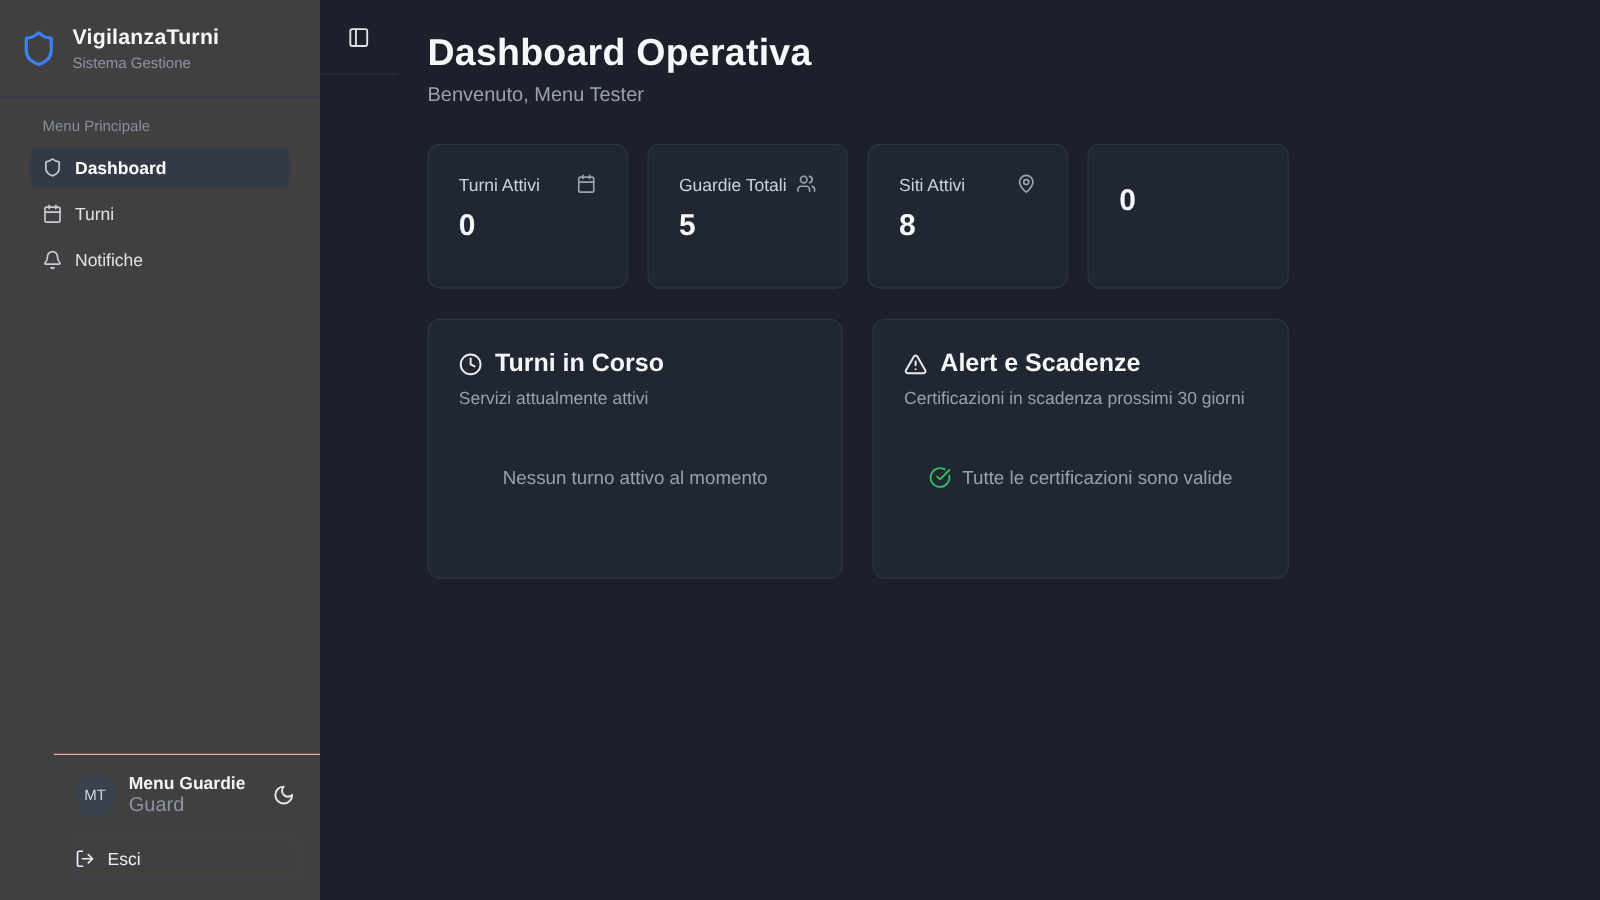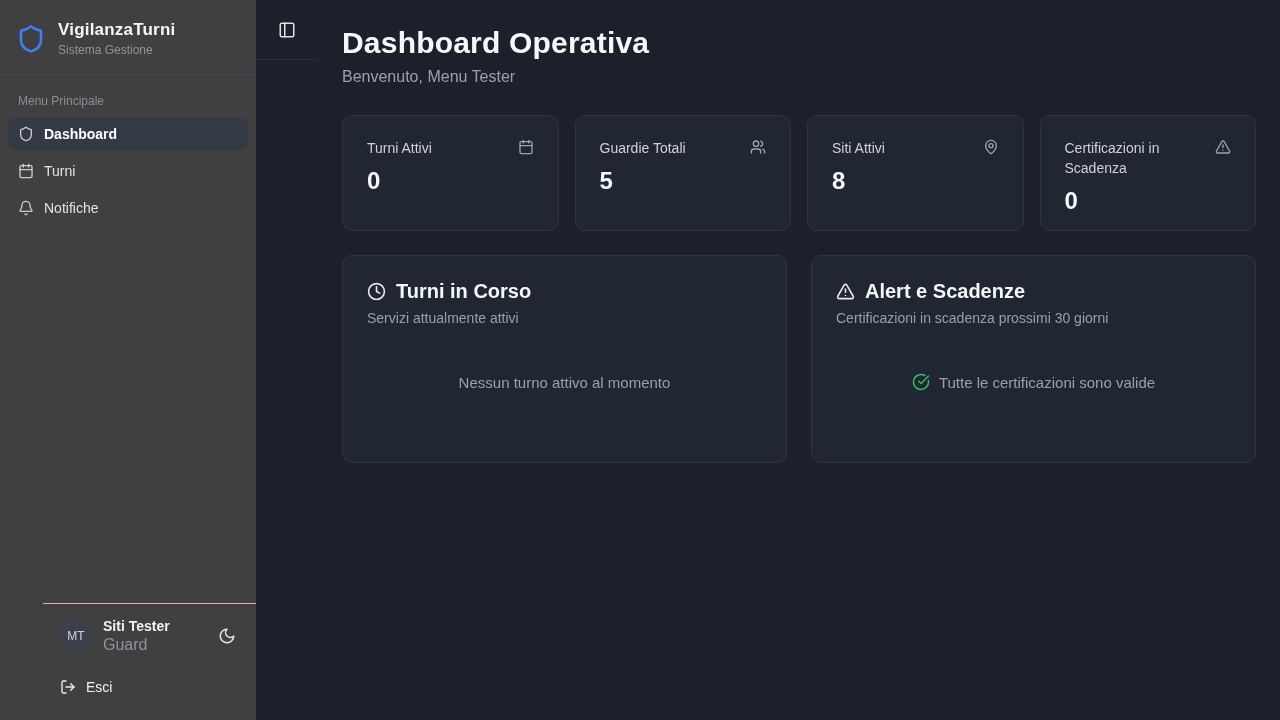--- a/index.html
+++ b/index.html
@@ -19,21 +19,21 @@
     display:flex; flex-direction:column;
   }
   .app-header {
     display:flex; align-items:center; gap:12px;
     padding:20px 16px; border-bottom:1px solid #333945;
   }
   .app-logo { color:#3b82f6; }
   .app-name { font-size:17px; font-weight:bold; color:#f4f6f8; letter-spacing:.2px; }
   .app-sub { font-size:12px; color:#8d94a0; margin-top:3px; }
 
-  .menu { flex:1; padding:10px 8px; }
+  .menu { flex:1; padding:10px 24px; }
   .menu-label { font-size:12px; color:#878e9a; padding:6px 10px 10px; }
   .menu-item {
     display:flex; align-items:center; gap:10px;
     height:32px; padding:0 10px; border-radius:7px;
     font-size:14px; color:#dfe2e7; cursor:pointer; margin-bottom:5px;
   }
   .menu-item.active { background:#343a45; color:#ffffff; font-weight:bold; }
   .menu-item .mi-icon { color:#c8cdd5; }
 
   .sidebar-footer { border-top:1px solid #fca5a5; padding:14px 16px 16px;margin-left:43px; }
@@ -146,21 +146,21 @@
           </svg>
       </span>
       <span>Notifiche</span>
     </div>
   </nav>
 
   <div class="sidebar-footer">
     <div class="user-row">
       <div class="avatar">MT</div>
       <div>
-        <div class="user-name">Siti Tester</div>
+        <div class="user-name">Menu Guardie</div>
         <div class="user-role">Guard</div>
       </div>
       <button class="theme-btn">
         <span>
           <svg width="18" height="18" viewBox="0 0 24 24" fill="none" stroke="currentColor" stroke-width="2" stroke-linecap="round" stroke-linejoin="round">
               <path d="M12 3a6 6 0 0 0 9 9 9 9 0 1 1-9-9Z"></path>
             </svg>
         </span>
       </button>
     </div>
@@ -231,30 +231,20 @@
             <svg width="16" height="16" viewBox="0 0 24 24" fill="none" stroke="currentColor" stroke-width="2" stroke-linecap="round" stroke-linejoin="round">
                 <path d="M20 10c0 4.993-5.539 10.193-7.399 11.799a1 1 0 0 1-1.202 0C9.539 20.193 4 14.993 4 10a8 8 0 0 1 16 0"></path>
                 <circle cx="12" cy="10" r="3"></circle>
               </svg>
           </span>
         </div>
         <div class="stat-value">8</div>
       </div>
 
       <div class="stat-card">
-        <div class="stat-head">
-          <span class="stat-label">Certificazioni in Scadenza</span>
-          <span class="stat-icon">
-            <svg width="16" height="16" viewBox="0 0 24 24" fill="none" stroke="currentColor" stroke-width="2" stroke-linecap="round" stroke-linejoin="round">
-                <path d="m21.73 18-8-14a2 2 0 0 0-3.48 0l-8 14A2 2 0 0 0 4 21h16a2 2 0 0 0 1.73-3"></path>
-                <path d="M12 9v4"></path>
-                <path d="M12 17h.01"></path>
-              </svg>
-          </span>
-        </div>
         <div class="stat-value">0</div>
       </div>
     </div>
 
     <div class="panels">
       <section class="panel">
         <div class="panel-title">
           <span class="pt-icon">
             <svg width="19" height="19" viewBox="0 0 24 24" fill="none" stroke="currentColor" stroke-width="2" stroke-linecap="round" stroke-linejoin="round">
                 <circle cx="12" cy="12" r="10"></circle>

